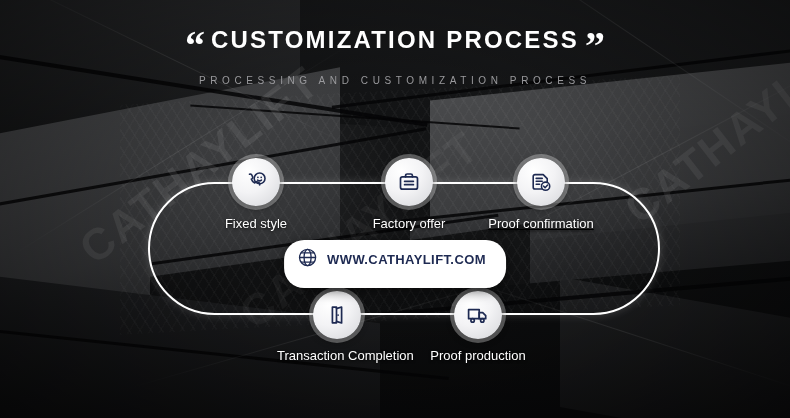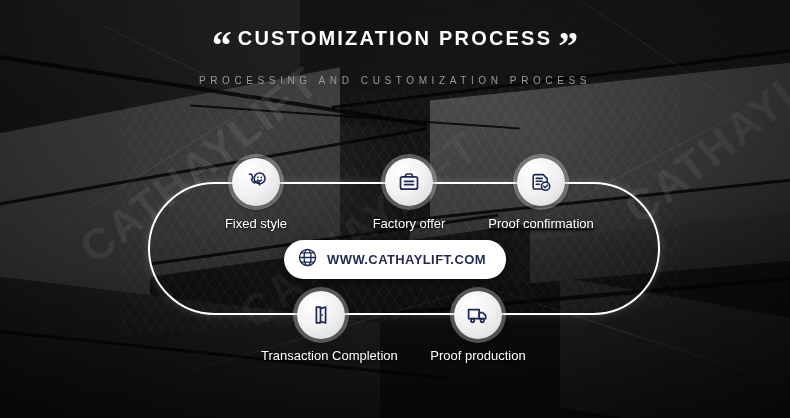--- a/index.html
+++ b/index.html
@@ -80,21 +80,21 @@
   .wm2{left:600px;top:100px;transform:rotate(-38deg);}
   .wm3{left:215px;top:205px;transform:rotate(-38deg);opacity:.55;}
 
   
   .header{position:absolute;left:0;top:28px;width:790px;text-align:center;}
   .title-row{display:flex;align-items:flex-start;justify-content:center;gap:6px;}
   .qmark{color:#fff;font-size:40px;line-height:.72;font-weight:700;
          font-family:"Liberation Serif", serif;}
   .qopen{margin-top:4px;}
   .qclose{margin-top:4px;}
-  .title{color:#ffffff;font-size:20px;font-weight:700;letter-spacing:2.2px;
+  .title{color:#ffffff;font-size:24px;font-weight:700;letter-spacing:2.2px;
          line-height:1;white-space:nowrap;}
   .subtitle{margin-top:14px;color:#9a9a9d;font-size:10px;letter-spacing:4.6px;
             white-space:nowrap;}
 
   
   .track{position:absolute;left:148px;top:182px;width:512px;height:133px;
          border:2.5px solid #ffffff;border-radius:67px;box-sizing:border-box;
          box-shadow:0 0 10px rgba(255,255,255,.18);}
 
   
@@ -104,21 +104,21 @@
     box-shadow:0 0 0 4px rgba(255,255,255,.30),0 2px 7px rgba(0,0,0,.6);
     display:flex;align-items:center;justify-content:center;}
   .bubble svg{display:block;}
   .node-label{margin-top:10px;color:#ffffff;font-size:13px;font-weight:400;
               white-space:nowrap;text-shadow:0 1px 3px rgba(0,0,0,.9);}
   .node.below .node-label{margin-top:9px;}
 
   
   .url-pill{position:absolute;left:50%;top:240px;transform:translateX(-50%);
     display:flex;align-items:center;gap:9px;
-    background:#ffffff;border-radius:20px;padding:7px 20px 7px 13px;
+    background:#ffffff;border-radius:20px;padding:7px 20px 16px 13px;
     box-shadow:0 3px 12px rgba(0,0,0,.55);}
   .url-text{color:#1e2a52;font-size:13px;font-weight:700;letter-spacing:.4px;
             white-space:nowrap;}
 </style>
 </head>
 <body>
 
 <div id="stage">
 
   <div class="bg-base"></div>
@@ -203,21 +203,21 @@
           <path d="M7.2 11.3h6"></path>
           <path d="M7.2 14.2h3.4"></path>
           <circle cx="16.6" cy="16.2" r="4.1" fill="#ffffff"></circle>
           <path d="M14.7 16.2l1.4 1.5 2.5-2.7"></path>
         </svg>
       </span>
     </div>
     <div class="node-label">Proof confirmation</div>
   </div>
 
-  <div class="node below" style="left:321px;top:291px;">
+  <div class="node below" style="left:337px;top:291px;">
     <div class="bubble">
       <span>
         <svg width="24" height="24" viewBox="0 0 24 24" fill="none" stroke="#1e2a52" stroke-width="1.7" stroke-linecap="round" stroke-linejoin="round">
           <path d="M7.4 4.2h4.1v15.6H7.4z"></path>
           <path d="M11.5 5.6l5.1-1.6v16l-5.1-1.6"></path>
           <circle cx="13.1" cy="12.1" r=".85" fill="#1e2a52" stroke="none"></circle>
         </svg>
       </span>
     </div>
     <div class="node-label">Transaction Completion</div>

